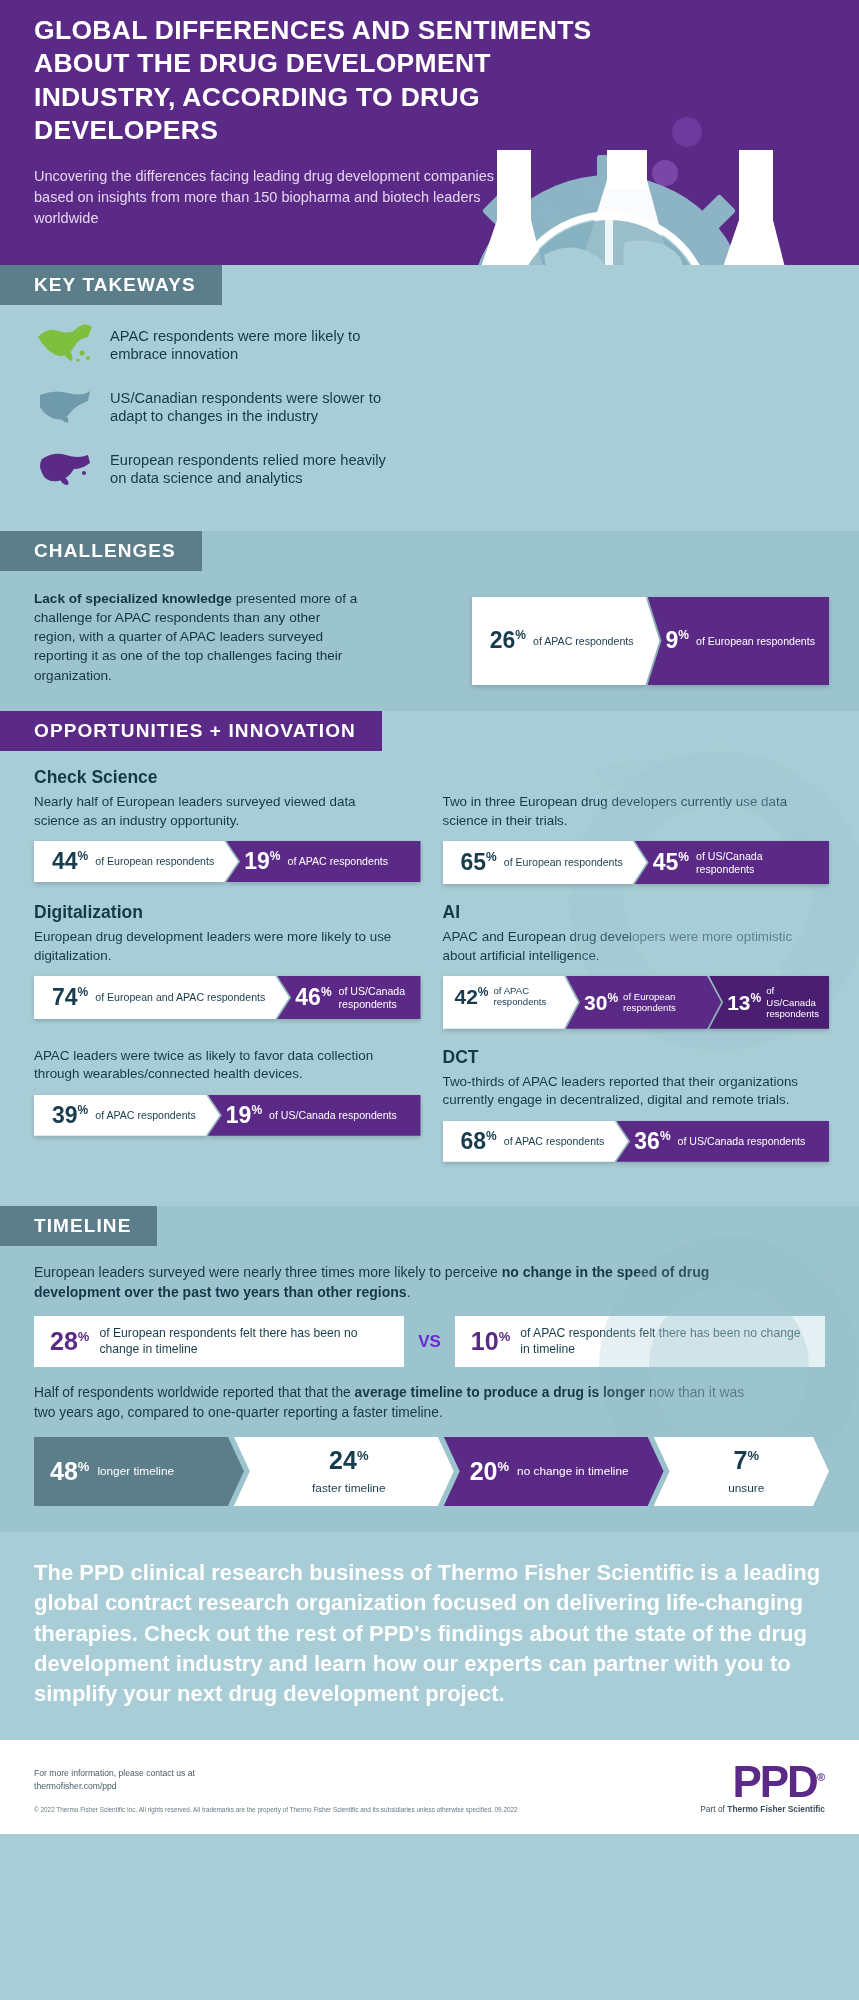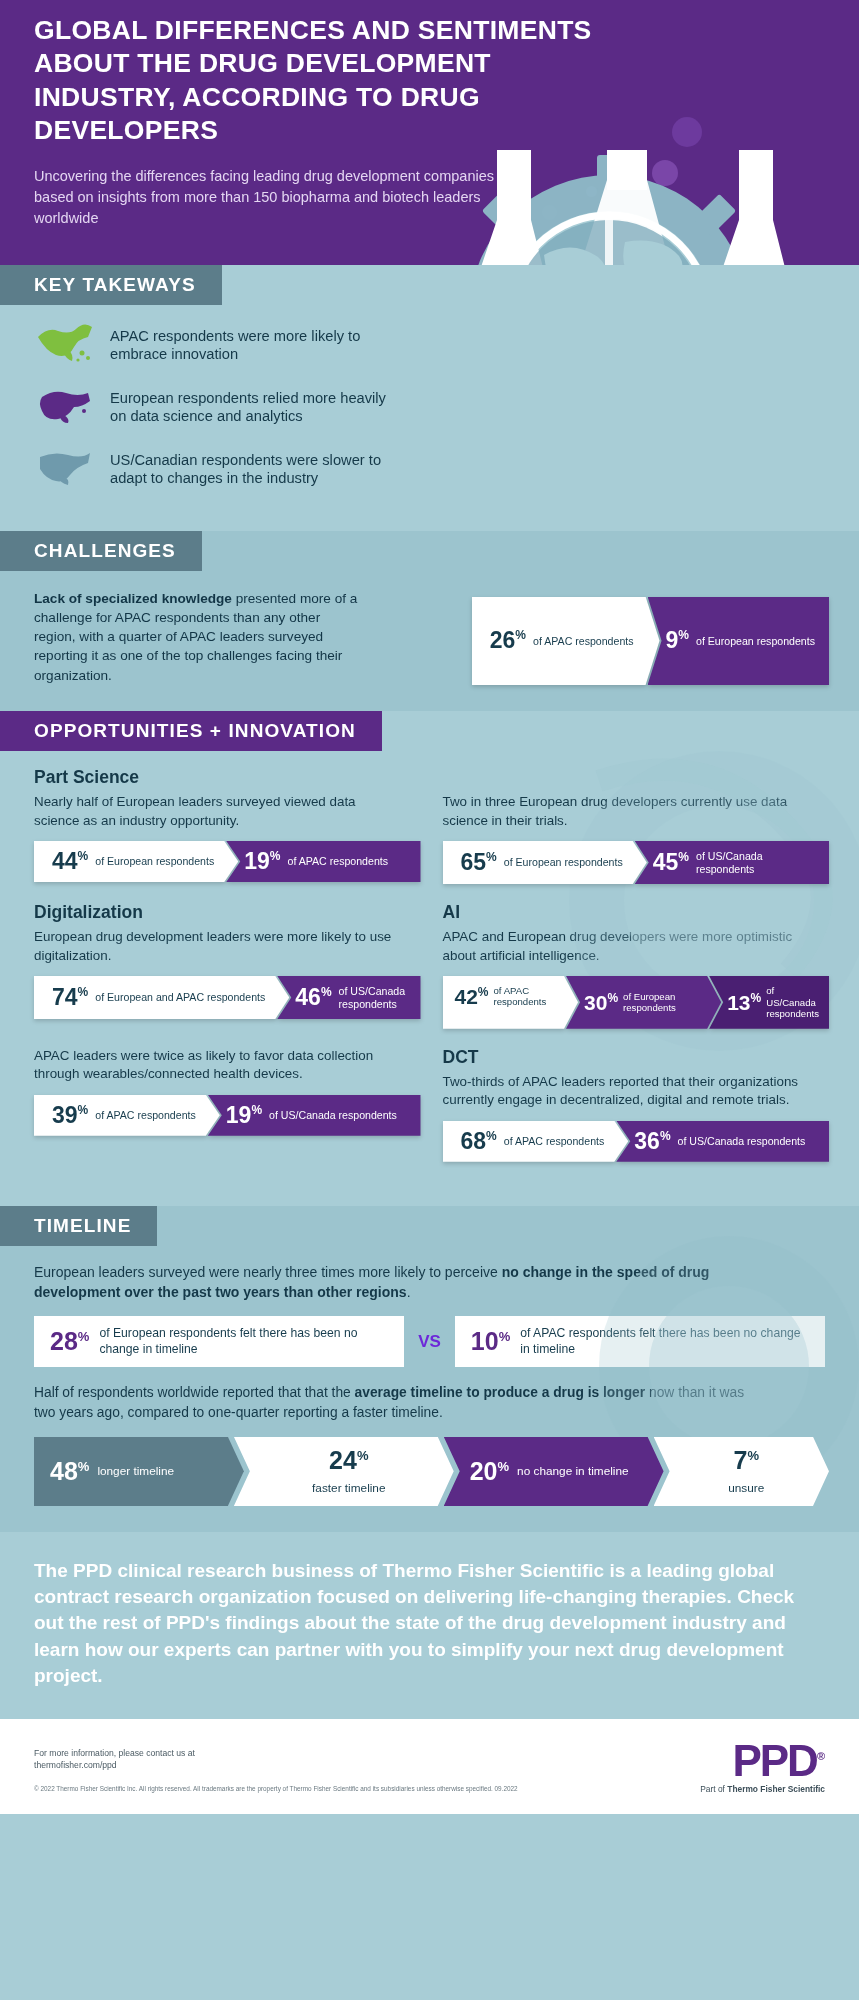--- a/index.html
+++ b/index.html
@@ -116,21 +116,21 @@
   .arrowseg .num .pct{font-size:13px; vertical-align:super;}
   .arrowseg .lbl { font-size:11.8px; line-height:1.2;}
   .aw { background:#ffffff; color:#173c4d;flex-direction:column;}
   .ag { background:#5c7d8a; color:#ffffff;}
   .ap { background:#5b2a86; color:#ffffff;}
   .arr { clip-path: polygon(0 0, calc(100% - 16px) 0, 100% 50%, calc(100% - 16px) 100%, 0 100%, 16px 50%); }
   .arr-first { clip-path: polygon(0 0, calc(100% - 16px) 0, 100% 50%, calc(100% - 16px) 100%, 0 100%); }
 
   
   .cta { background:#a8cdd6; padding: 26px 34px 30px 34px;}
-  .cta p { color:#ffffff; font-size:19px; line-height:1.38; font-weight:bold; }
+  .cta p { color:#ffffff; font-size:22px; line-height:1.38; font-weight:bold; }
 
   
   .footer { background:#ffffff; padding: 22px 34px 20px 34px; display:flex; justify-content:space-between; align-items:flex-end;}
   .footer .fl { font-size:8.6px; line-height:1.5; color:#4a5a63;}
   .footer .fl .copy { margin-top:12px; font-size:6.4px; line-height:1.45; color:#6a7980;}
   .ppd { text-align:right;}
   .ppd .logo { font-size:44px; font-weight:bold; color:#5b2a86; letter-spacing:-2px; line-height:.9; position:relative; display:inline-block;}
   .ppd .reg { font-size:11px; vertical-align:super; letter-spacing:0;}
   .ppd .tfs { font-size:8.4px; color:#3d4f59; margin-top:3px;}
   .ppd .tfs b{font-weight:bold;}
@@ -212,36 +212,36 @@
             <circle cx="54" cy="35" r="2" fill="#7fbf3f"></circle>
             <circle cx="44" cy="37" r="1.6" fill="#7fbf3f"></circle>
           </svg>
         </span>
         <span class="txt">APAC respondents were more likely to embrace innovation</span>
       </div>
 
       <div class="take">
         <span class="mapicon">
           <svg width="62" height="42" viewBox="0 0 62 42">
+            <path d="M6 10 q14 -6 28 -2 q14 4 22 -2 l-2 10 q-12 4 -18 12 q-6 8 -14 6 q-10 -2 -16 -12 Z" fill="#6f9aac"></path>
+            <path d="M28 28 q8 4 6 10 q-8 -2 -10 -8 Z" fill="#6f9aac"></path>
+          </svg>
+        </span>
+        <span class="txt">US/Canadian respondents were slower to adapt to changes in the industry</span>
+      </div>
+
+      <div class="take">
+        <span class="mapicon">
+          <svg width="62" height="42" viewBox="0 0 62 42">
             <path d="M8 12 q12 -8 24 -4 q12 4 22 0 l2 8 q-8 6 -16 6 q-6 10 -16 12 q-12 2 -16 -8 q-4 -8 0 -14 Z" fill="#5b2a86"></path>
             <path d="M30 30 q6 4 4 8 q-6 0 -8 -6 Z" fill="#5b2a86"></path>
             <circle cx="50" cy="26" r="2" fill="#5b2a86"></circle>
           </svg>
         </span>
         <span class="txt">European respondents relied more heavily on data science and analytics</span>
-      </div>
-
-      <div class="take">
-        <span class="mapicon">
-          <svg width="62" height="42" viewBox="0 0 62 42">
-            <path d="M6 10 q14 -6 28 -2 q14 4 22 -2 l-2 10 q-12 4 -18 12 q-6 8 -14 6 q-10 -2 -16 -12 Z" fill="#6f9aac"></path>
-            <path d="M28 28 q8 4 6 10 q-8 -2 -10 -8 Z" fill="#6f9aac"></path>
-          </svg>
-        </span>
-        <span class="txt">US/Canadian respondents were slower to adapt to changes in the industry</span>
       </div>
 
     </div>
   </div>
 
   <div class="sect challenges">
     <div class="banner">CHALLENGES</div>
     <div class="chal-body">
       <div class="chal-text">
         <b>Lack of specialized knowledge</b><span> presented more of a challenge for APAC respondents than any other region, with a quarter of APAC leaders surveyed reporting it as one of the top challenges facing their organization.</span>
@@ -265,21 +265,21 @@
     <svg class="wm" width="340" height="360" style="right:-20px; top:10px;" viewBox="0 0 340 360">
       <circle cx="180" cy="180" r="150" fill="#9cc4ce" opacity=".45"></circle>
       <circle cx="180" cy="180" r="95" fill="#a8cdd6" opacity=".9"></circle>
       <path d="M60 60 q120 -40 200 60 q50 60 -10 130" stroke="#9cc4ce" stroke-width="22" fill="none" opacity=".5"></path>
     </svg>
     <div class="banner purple">OPPORTUNITIES + INNOVATION</div>
 
     <div class="grid2">
 
       <div class="blk">
-        <h3>Part Science</h3>
+        <h3>Check Science</h3>
         <p>Nearly half of European leaders surveyed viewed data science as an industry opportunity.</p>
         <div class="chevrow">
           <div class="chev white notch-r" style="padding-right:24px;min-width:172px;">
             <span class="num"><span>44</span><span class="pct">%</span></span>
             <span class="lbl">of European respondents</span>
           </div>
           <div class="chev purple notch-l" style="margin-left:-12px;flex:1;">
             <span class="num"><span>19</span><span class="pct">%</span></span>
             <span class="lbl">of APAC respondents</span>
           </div>

